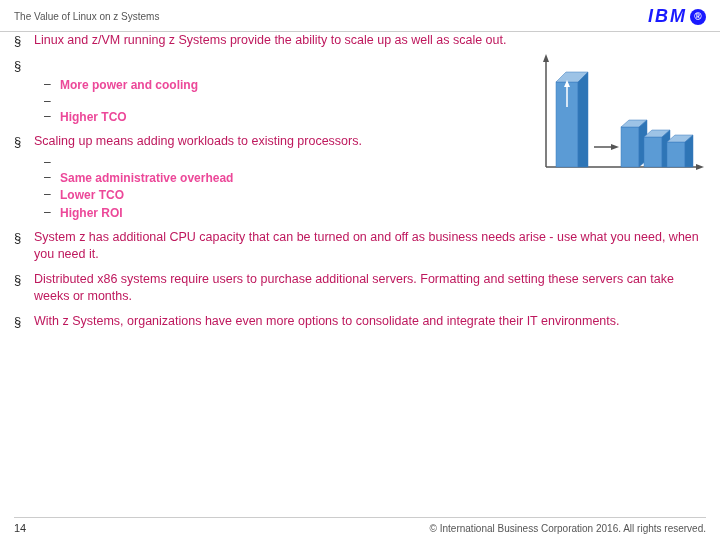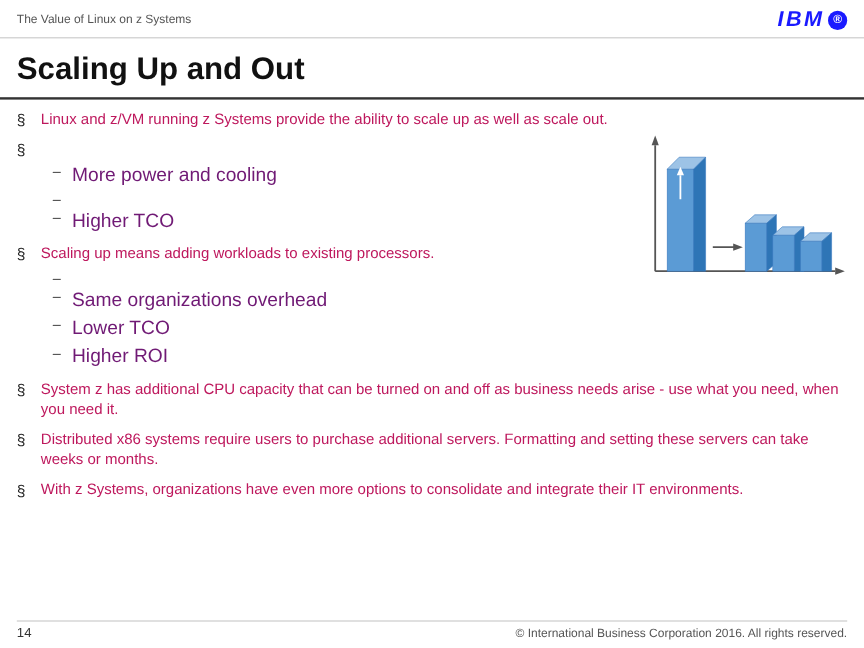--- a/index.html
+++ b/index.html
@@ -69,23 +69,24 @@
       display: flex;
       align-items: flex-start;
       margin-bottom: 1px;
     }
     .sub-marker {
       min-width: 16px;
       font-size: 12px;
       color: #333;
     }
     .sub-text {
-      font-size: 16px;
-      color: #701a75;
+      font-size: 12px;
+      color: #ec4899;
       line-height: 1.4;
+      font-weight: bold;
     }
     .diagram-area {
       position: absolute;
       right: 14px;
       top: 20px;
       width: 180px;
       height: 130px;
     }
     .footer {
       position: absolute;
@@ -119,21 +120,20 @@
 <div class="page">
 
   <div class="header">
     <span class="header-title">The Value of Linux on z Systems</span>
     <div style="display:flex;align-items:center;">
       <span style="font-size:18px;font-weight:bold;color:#1a1aff;font-style:italic;letter-spacing:2px;">IBM</span>
       <span style="display:inline-block;width:16px;height:16px;background:#1a1aff;border-radius:50%;color:white;font-size:10px;text-align:center;line-height:16px;margin-left:3px;font-style:normal;font-weight:bold;">®</span>
     </div>
   </div>
 
-  <div class="slide-title">Scaling Up and Out</div>
 
   <div class="content">
 
     <div class="diagram-area">
       <svg class="bar-chart" viewBox="0 0 180 130">
 
         <line x1="20" y1="115" x2="170" y2="115" stroke="#555" stroke-width="1.5"></line>
         <line x1="20" y1="10" x2="20" y2="115" stroke="#555" stroke-width="1.5"></line>
 
         <polygon points="170,112 178,115 170,118" fill="#555"></polygon>
@@ -198,21 +198,21 @@
       <div class="bullet-item">
         <span class="bullet-marker">§</span>
         <span class="bullet-text">Scaling up means adding workloads to existing processors.</span>
       </div>
       <div class="sub-bullets">
         <div class="sub-bullet-item">
           <span class="sub-marker">–</span>
         </div>
         <div class="sub-bullet-item">
           <span class="sub-marker">–</span>
-          <span class="sub-text">Same organizations overhead</span>
+          <span class="sub-text">Same administrative overhead</span>
         </div>
         <div class="sub-bullet-item">
           <span class="sub-marker">–</span>
           <span class="sub-text">Lower TCO</span>
         </div>
         <div class="sub-bullet-item">
           <span class="sub-marker">–</span>
           <span class="sub-text">Higher ROI</span>
         </div>
       </div>

